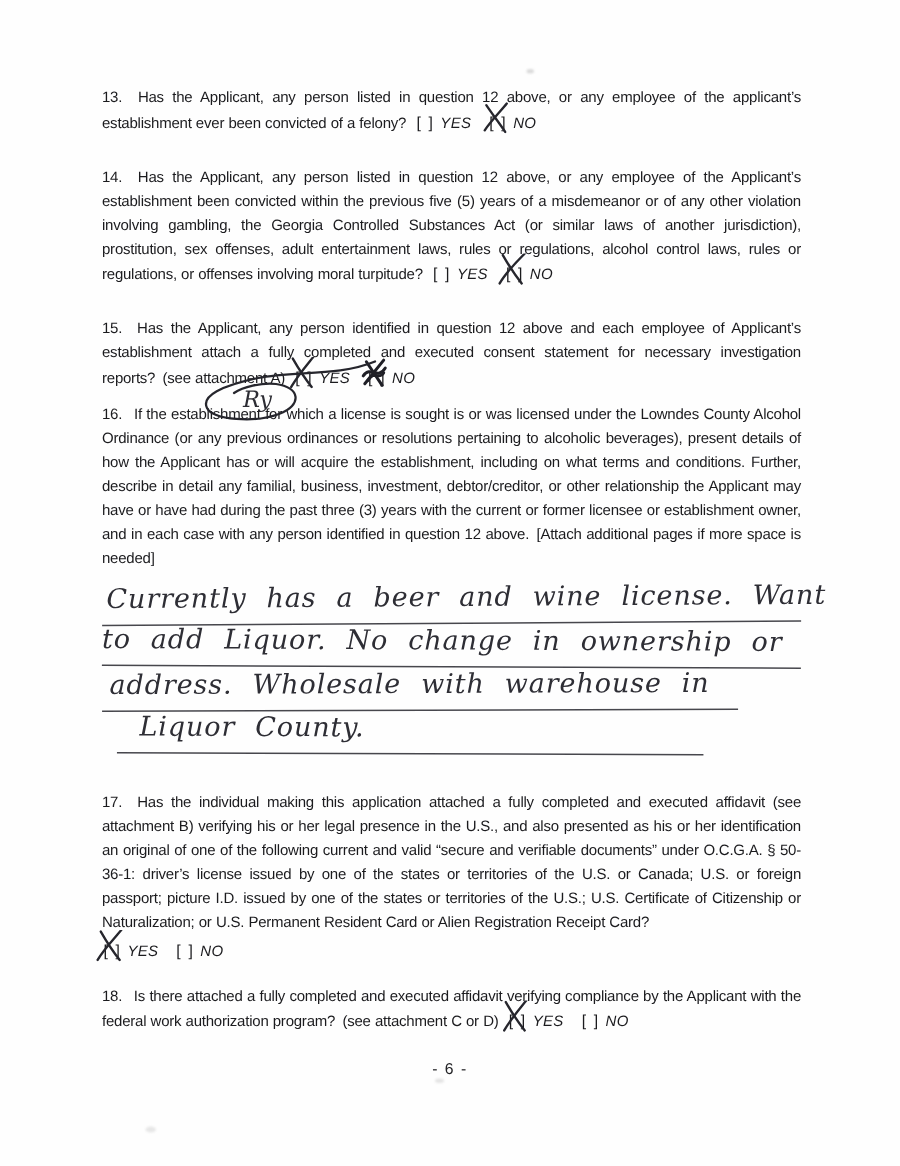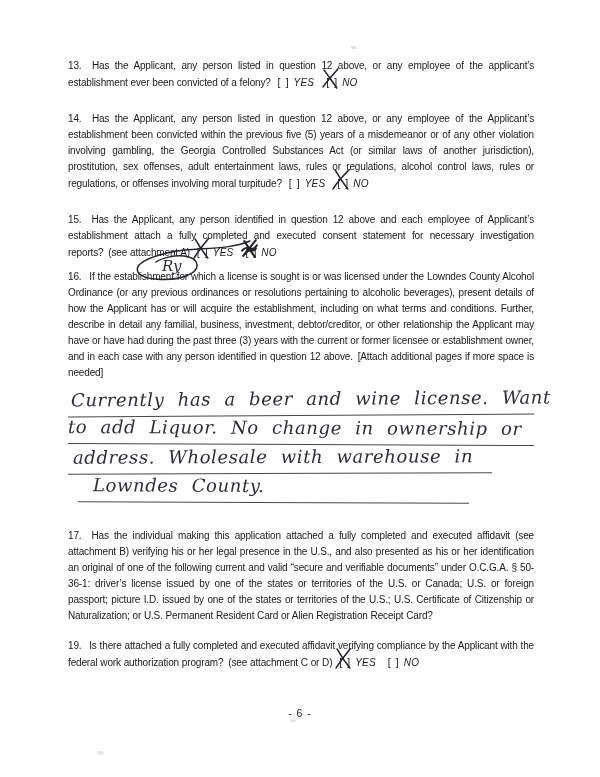--- a/index.html
+++ b/index.html
@@ -145,29 +145,35 @@
   </p>
 
   <p class="q mb6">
     <span>16.  If the establishment for which a license is sought is or was licensed under the Lowndes County Alcohol Ordinance (or any previous ordinances or resolutions pertaining to alcoholic beverages), present details of how the Applicant has or will acquire the establishment, including on what terms and conditions. Further, describe in detail any familial, business, investment, debtor/creditor, or other relationship the Applicant may have or have had during the past three (3) years with the current or former licensee or establishment owner, and in each case with any person identified in question 12 above. [Attach additional pages if more space is needed]</span>
   </p>
 
   <div class="hw">
     <div class="hw-line hw1"><span>Currently has a beer and wine license. Want</span></div>
     <div class="hw-line hw2"><span>to add Liquor. No change in ownership or</span></div>
     <div class="hw-line hw3"><span>address. Wholesale with warehouse in</span></div>
-    <div class="hw-line hw4"><span>Lowndes County.</span></div>
+    <div class="hw-line hw4"><span>Liquor County.</span></div>
   </div>
 
   <p class="q mb14">
     <span>17.  Has the individual making this application attached a fully completed and executed affidavit (see attachment B) verifying his or her legal presence in the U.S., and also presented as his or her identification an original of one of the following current and valid “secure and verifiable documents” under O.C.G.A. § 50-36-1: driver’s license issued by one of the states or territories of the U.S. or Canada; U.S. or foreign passport; picture I.D. issued by one of the states or territories of the U.S.; U.S. Certificate of Citizenship or Naturalization; or U.S. Permanent Resident Card or Alien Registration Receipt Card?</span>
+    <span class="answers block">
+      <span class="cb checked"><span>[ ]</span><svg viewBox="0 0 18 20">
+            <path class="ink" d="M1,19 C5,12 12,5 16,0"></path>
+            <path class="ink" d="M3,1 C7,8 11,14 15,19"></path>
+          </svg></span><span class="cbl">YES</span><span class="cb"><span>[ ]</span></span><span class="cbl last">NO</span>
+    </span>
   </p>
 
   <p class="q mb18">
-    <span>19.  Is there attached a fully completed and executed affidavit verifying compliance by the Applicant with the federal work authorization program? (see attachment C or D)</span>
+    <span>18.  Is there attached a fully completed and executed affidavit verifying compliance by the Applicant with the federal work authorization program? (see attachment C or D)</span>
     <span class="answers">
       <span class="cb checked"><span>[ ]</span><svg viewBox="0 0 18 20">
             <path class="ink" d="M2,19 C6,12 12,5 16,0"></path>
             <path class="ink" d="M3,1 C7,8 11,14 15,19"></path>
           </svg></span><span class="cbl">YES</span><span class="cb"><span>[ ]</span></span><span class="cbl last">NO</span>
     </span>
   </p>
 
 
 </div>

